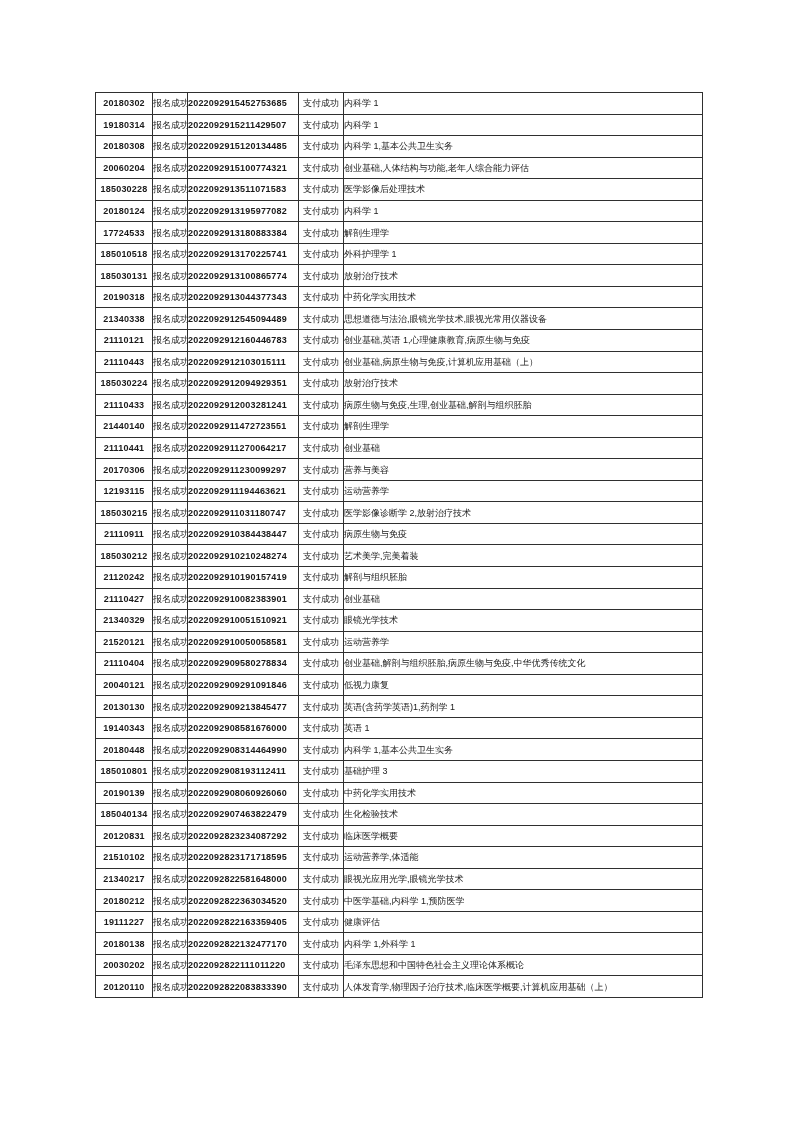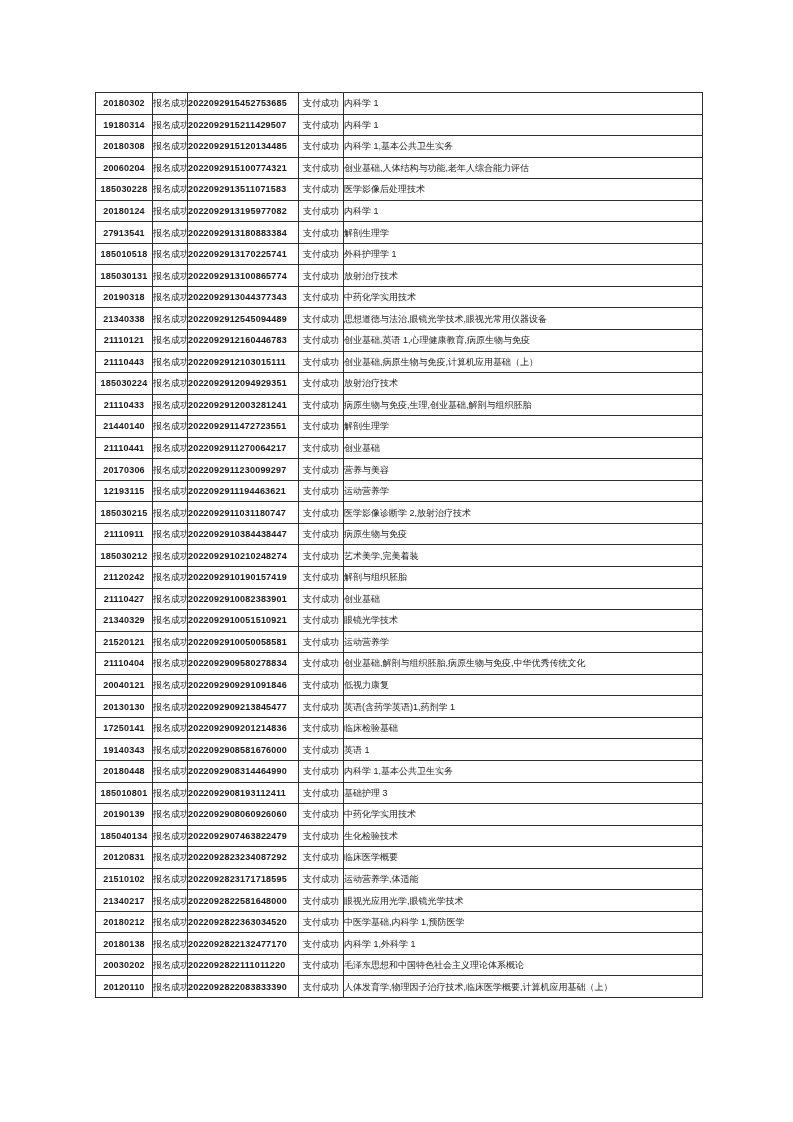--- a/index.html
+++ b/index.html
@@ -83,21 +83,21 @@
           <td class="c-course">医学影像后处理技术</td>
         </tr>
         <tr>
           <td class="c-id">20180124</td>
           <td class="c-reg">报名成功</td>
           <td class="c-order">2022092913195977082</td>
           <td class="c-pay">支付成功</td>
           <td class="c-course">内科学 1</td>
         </tr>
         <tr>
-          <td class="c-id">27913541</td>
+          <td class="c-id">17724533</td>
           <td class="c-reg">报名成功</td>
           <td class="c-order">2022092913180883384</td>
           <td class="c-pay">支付成功</td>
           <td class="c-course">解剖生理学</td>
         </tr>
         <tr>
           <td class="c-id">185010518</td>
           <td class="c-reg">报名成功</td>
           <td class="c-order">2022092913170225741</td>
           <td class="c-pay">支付成功</td>
@@ -244,27 +244,20 @@
           <td class="c-course">低视力康复</td>
         </tr>
         <tr>
           <td class="c-id">20130130</td>
           <td class="c-reg">报名成功</td>
           <td class="c-order">2022092909213845477</td>
           <td class="c-pay">支付成功</td>
           <td class="c-course">英语(含药学英语)1,药剂学 1</td>
         </tr>
         <tr>
-          <td class="c-id">17250141</td>
-          <td class="c-reg">报名成功</td>
-          <td class="c-order">2022092909201214836</td>
-          <td class="c-pay">支付成功</td>
-          <td class="c-course">临床检验基础</td>
-        </tr>
-        <tr>
           <td class="c-id">19140343</td>
           <td class="c-reg">报名成功</td>
           <td class="c-order">2022092908581676000</td>
           <td class="c-pay">支付成功</td>
           <td class="c-course">英语 1</td>
         </tr>
         <tr>
           <td class="c-id">20180448</td>
           <td class="c-reg">报名成功</td>
           <td class="c-order">2022092908314464990</td>
@@ -312,20 +305,27 @@
           <td class="c-order">2022092822581648000</td>
           <td class="c-pay">支付成功</td>
           <td class="c-course">眼视光应用光学,眼镜光学技术</td>
         </tr>
         <tr>
           <td class="c-id">20180212</td>
           <td class="c-reg">报名成功</td>
           <td class="c-order">2022092822363034520</td>
           <td class="c-pay">支付成功</td>
           <td class="c-course">中医学基础,内科学 1,预防医学</td>
+        </tr>
+        <tr>
+          <td class="c-id">19111227</td>
+          <td class="c-reg">报名成功</td>
+          <td class="c-order">2022092822163359405</td>
+          <td class="c-pay">支付成功</td>
+          <td class="c-course">健康评估</td>
         </tr>
         <tr>
           <td class="c-id">20180138</td>
           <td class="c-reg">报名成功</td>
           <td class="c-order">2022092822132477170</td>
           <td class="c-pay">支付成功</td>
           <td class="c-course">内科学 1,外科学 1</td>
         </tr>
         <tr>
           <td class="c-id">20030202</td>

